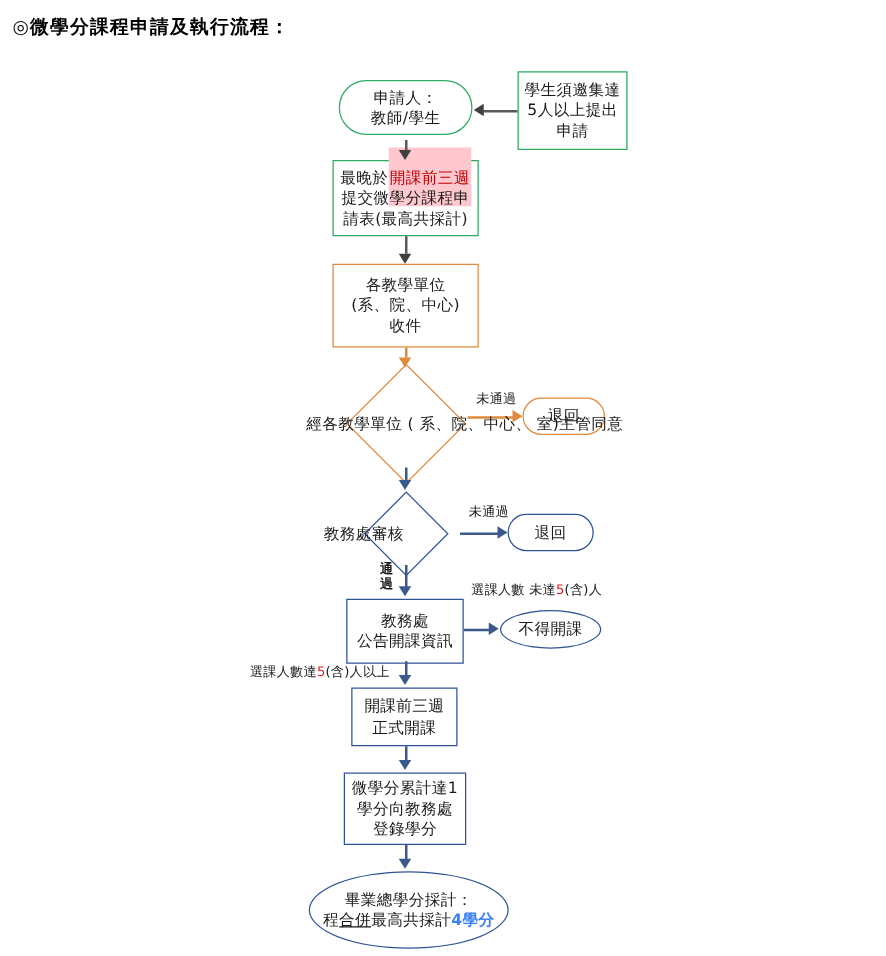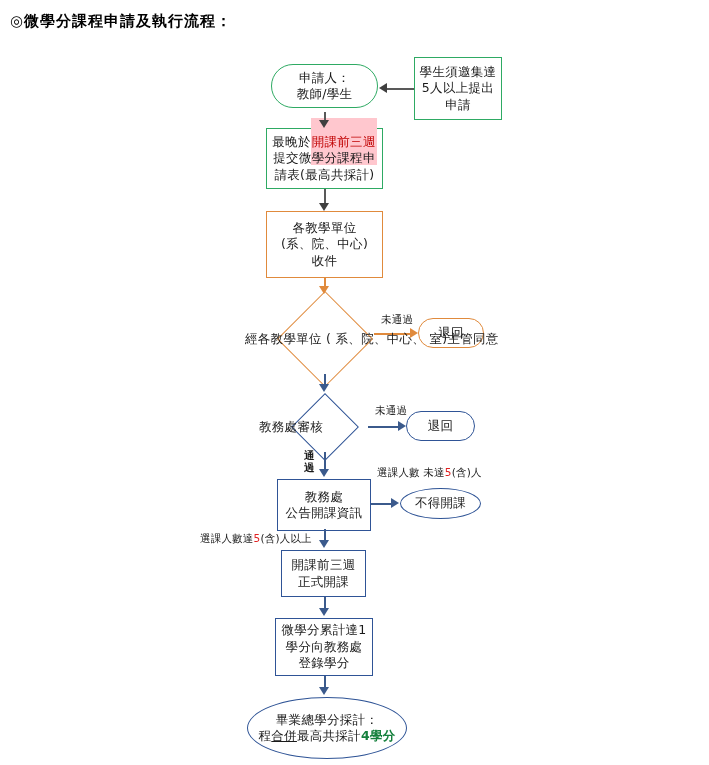--- a/index.html
+++ b/index.html
@@ -113,21 +113,21 @@
     text-align: left;
   }
   .edge-label.stacked { white-space: normal; width: 12px; line-height: 1.15; }
 
   
   .hl {
     background: #ffc7ce;
     color: #c00000;
     padding: 16px 1px;
   }
-  .red { color: #15803d; font-weight: bold; }
+  .red { color: #3b82f6; font-weight: bold; }
   .red-s { color: #e02020; }
   .uline { text-decoration: underline; }
 </style>
 </head>
 <body>
 
 <div class="page-title">◎微學分課程申請及執行流程：</div>
 
 <div class="node stadium-grn" style="left:271px; top:64px; width:107px; height:44px;">
   <span class="ln">申請人：</span>

